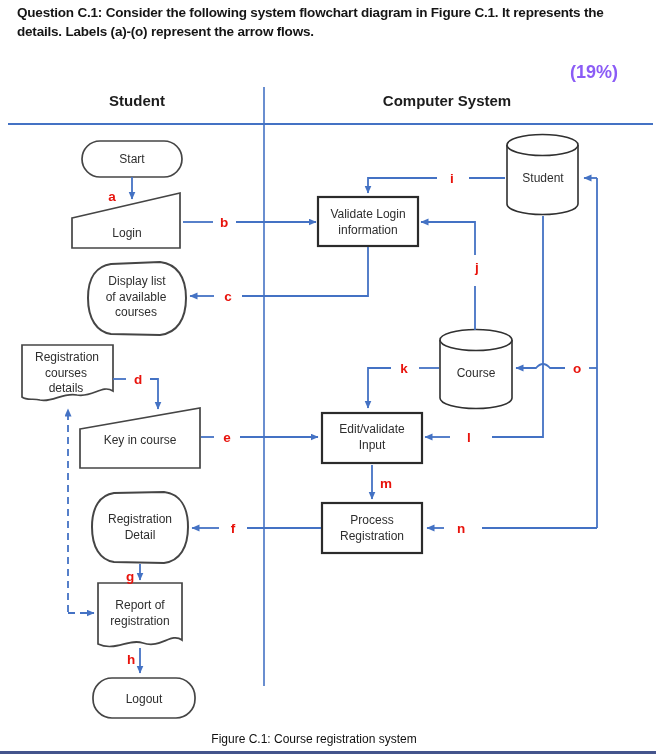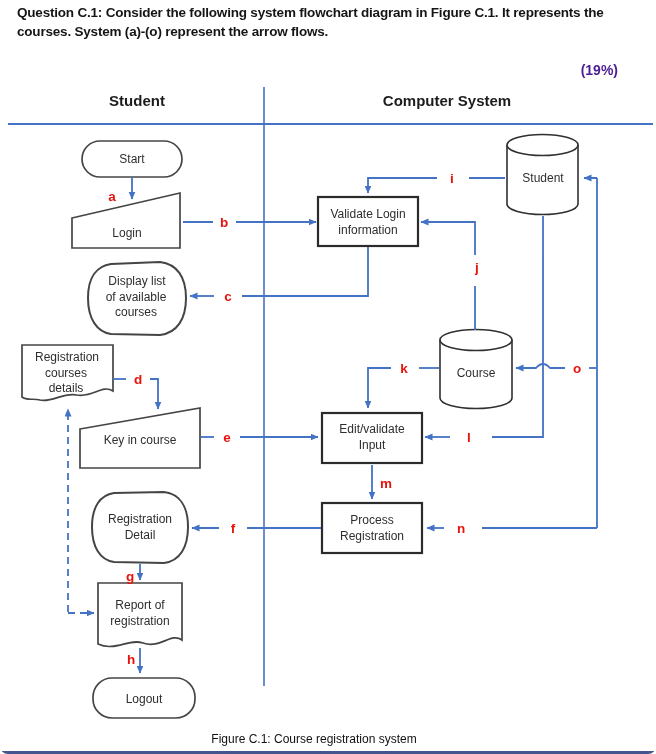--- a/index.html
+++ b/index.html
@@ -1,21 +1,21 @@
 <!DOCTYPE html>
 <html><head>
 <meta charset="utf-8">
 <style>
   html,body{margin:0;padding:0;background:#ffffff;}
   .page{position:relative;width:656px;height:754px;background:#ffffff;overflow:hidden;
-        font-family:"Liberation Sans",sans-serif;border-radius:8px;}
+        font-family:"Liberation Sans",sans-serif;}
   .question{position:absolute;left:17px;top:3px;color:#151515;font-weight:bold;
             font-size:13.5px;line-height:19px;letter-spacing:-0.2px;}
   .qline{white-space:nowrap;}
-  .marks{position:absolute;right:38px;top:62px;color:#4c1d95;font-weight:bold;font-size:14px;}
+  .marks{position:absolute;right:38px;top:62px;color:#8b5cf6;font-weight:bold;font-size:18px;}
   svg{position:absolute;left:0;top:0;}
   svg text{font-family:"Liberation Sans",sans-serif;}
   .lane-title{font-size:15px;font-weight:bold;fill:#1c1c1c;text-anchor:middle;}
   .node-label{font-size:12px;fill:#2e2e2e;text-anchor:middle;}
   .flow-label{font-size:13.5px;font-weight:bold;fill:#e8130c;text-anchor:middle;}
   .caption{font-size:12px;fill:#111111;text-anchor:middle;}
   .shape{fill:#ffffff;stroke:#454545;stroke-width:1.7;}
   .shape-thick{fill:#ffffff;stroke:#2b2b2b;stroke-width:2.2;}
   .cyl{fill:#ffffff;stroke:#303030;stroke-width:1.6;}
   .conn{stroke:#4472c4;stroke-width:1.8;fill:none;}
@@ -24,21 +24,21 @@
   .divider{stroke:#4472c4;stroke-width:1.6;}
   .bottom-edge{stroke:#44548c;stroke-width:3;}
 </style>
 </head>
 <body>
 
 <div class="page">
 
   <div class="question">
     <div class="qline">Question C.1: Consider the following system flowchart diagram in Figure C.1. It represents the</div>
-    <div class="qline">courses. System (a)-(o) represent the arrow flows.</div>
+    <div class="qline">details. Labels (a)-(o) represent the arrow flows.</div>
   </div>
   <div class="marks">(19%)</div>
 
   <svg width="656" height="754" viewBox="0 0 656 754">
     <defs>
       <marker id="ah" markerWidth="10" markerHeight="8" refX="7.5" refY="3.5" orient="auto" markerUnits="userSpaceOnUse">
         <path d="M0,0 L8,3.5 L0,7 Z" fill="#4472c4"></path>
       </marker>
     </defs>
 

